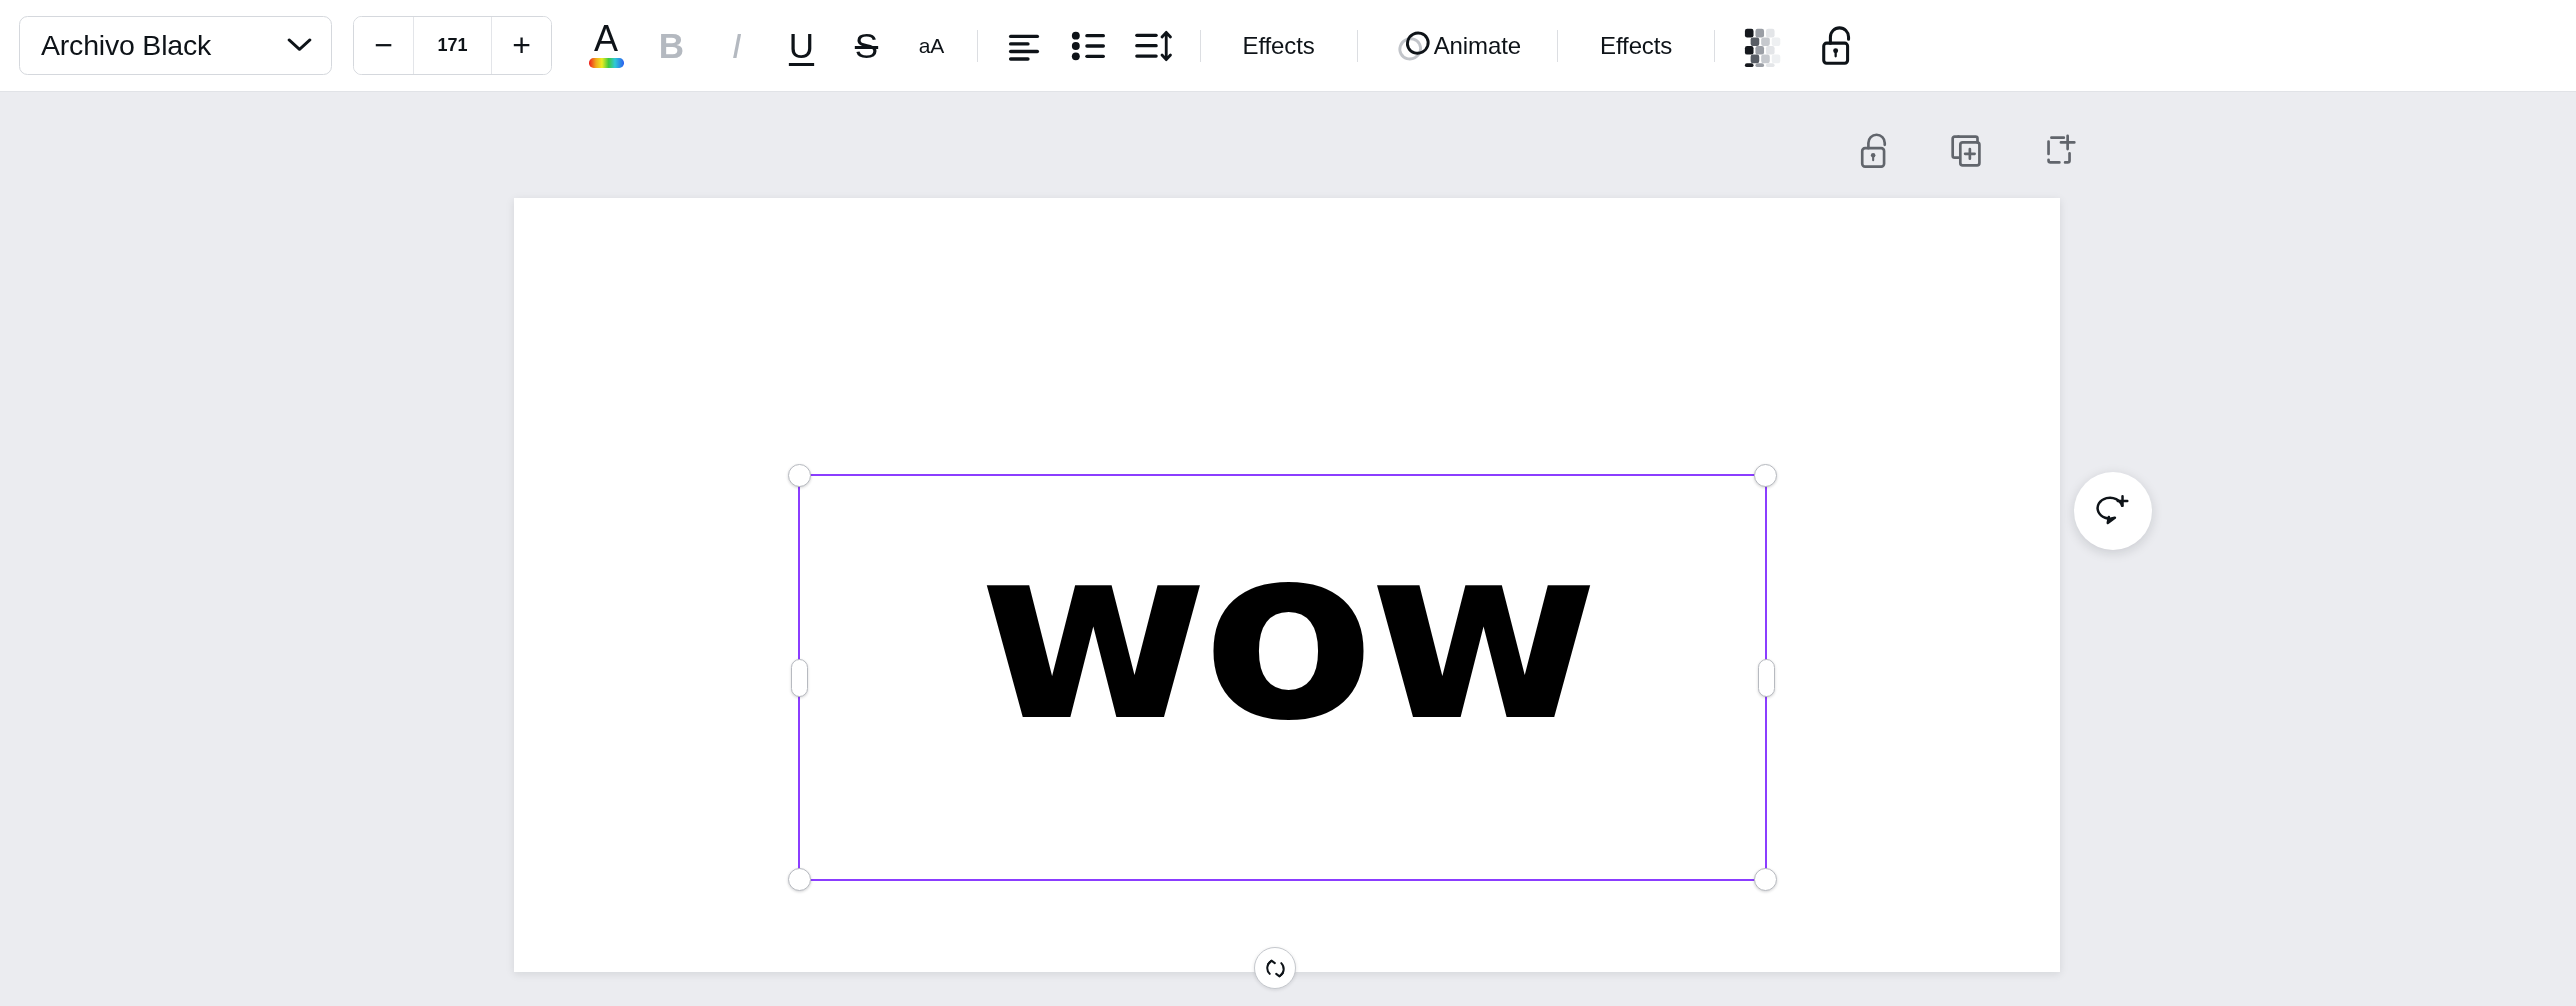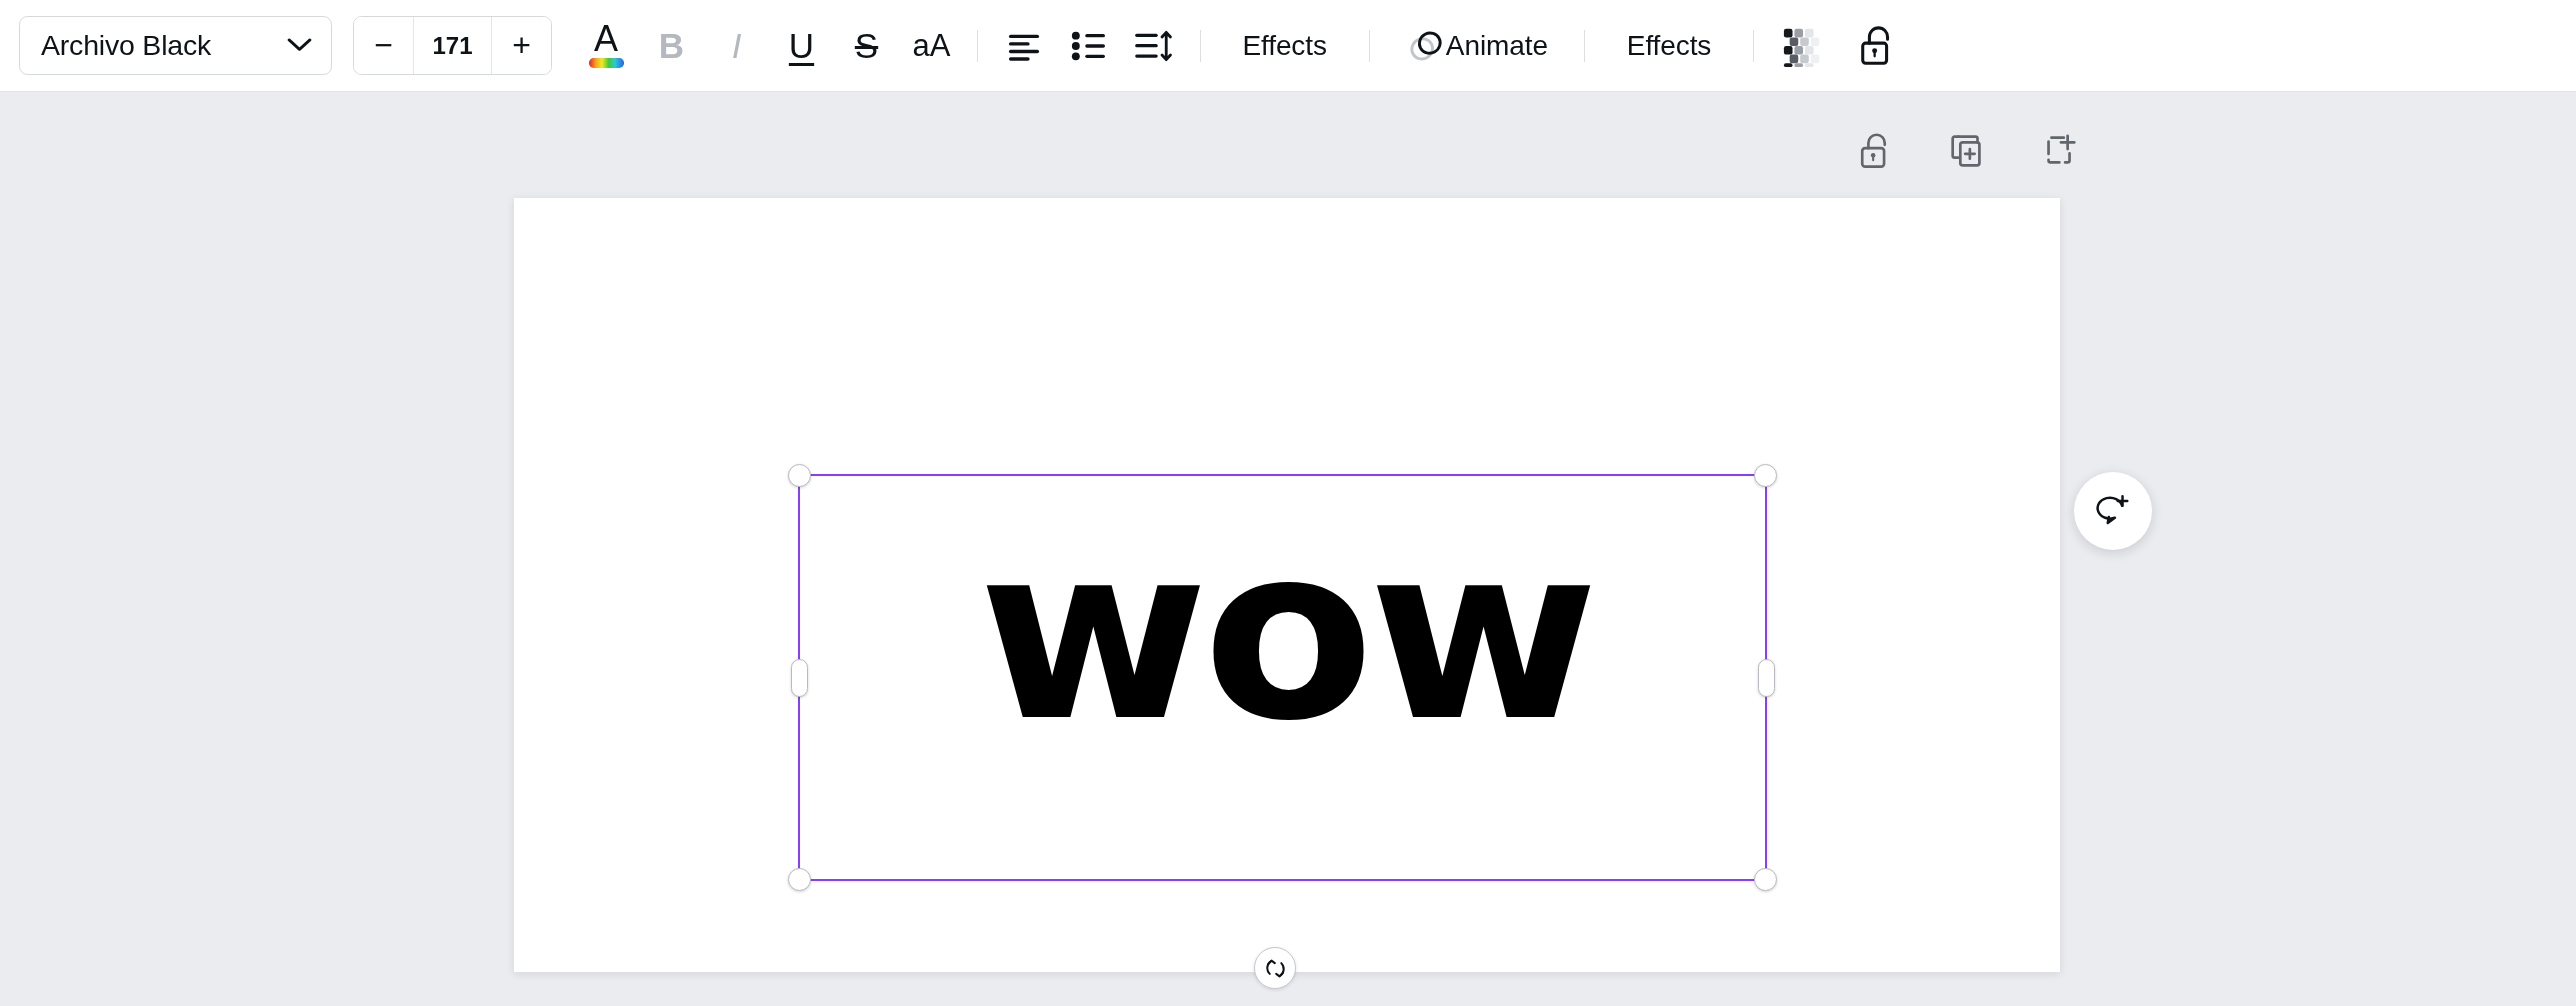--- a/index.html
+++ b/index.html
@@ -64,21 +64,21 @@
     font-size: 32px;
     color: #0e1318;
     cursor: pointer;
     background: #fff;
   }
   .stepper-val {
     flex: 1;
     display: flex;
     align-items: center;
     justify-content: center;
-    font-size: 24px;
+    font-size: 18px;
     font-weight: bold;
     color: #0e1318;
     border-left: 0.9px solid #e3e5e9;
     border-right: 0.9px solid #e3e5e9;
     cursor: text;
   }
 
   .tb-item {
     height: 92px;
     display: flex;
@@ -98,41 +98,41 @@
   .glyph {
     font-size: 35px;
     color: #0e1318;
     line-height: 1;
   }
   .glyph.dim { color: #b4b9c0; }
   .glyph.underline { text-decoration: underline; text-underline-offset: 4.7px; }
   .glyph.strike { text-decoration: line-through; }
   .glyph.italic { font-style: italic; }
   .glyph.bold { font-weight: bold; }
-  .glyph.small { font-size: 31px; }
+  .glyph.small { font-size: 21px; }
 
   .textcolor-btn {
     width: 66px;
     display: flex;
     flex-direction: column;
     align-items: center;
     justify-content: center;
     gap: 2.8px;
   }
   .tc-a { font-size: 36px; color: #0e1318; line-height: 0.9; font-family: "Liberation Sans", sans-serif; }
   .tc-bar {
     width: 35px;
     height: 9.5px;
     border-radius: 4.7px;
     background: linear-gradient(90deg,#f01c1c 0%,#f0a91c 20%,#ecec22 37%,#3fc93f 56%,#2ec9d6 74%,#2b5ef0 100%);
   }
 
   .text-btn {
     padding: 0 28.5px;
-    font-size: 28px;
+    font-size: 24px;
     color: #0e1318;
     letter-spacing: -0.1px;
   }
   .animate-btn { display: flex; align-items: center; padding: 0 23px; }
 
   
   .workspace {
     position: absolute;
     top: 92px; left: 0;
     width: 2576px;

